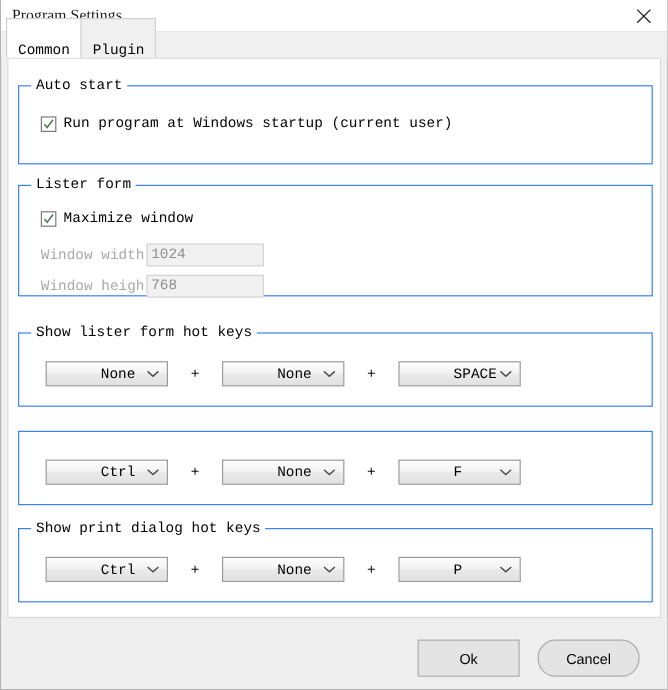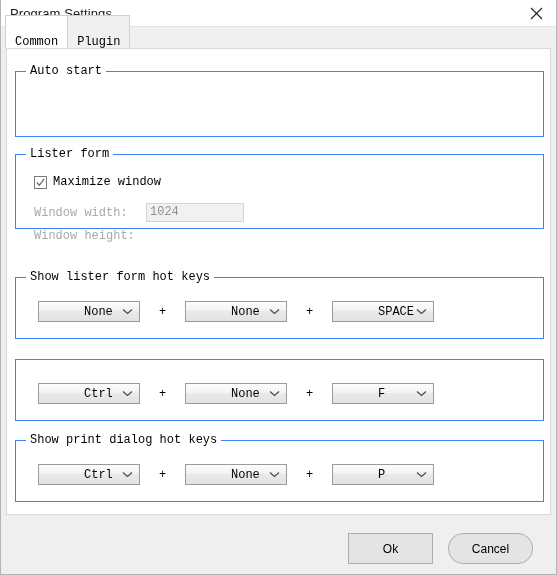--- a/index.html
+++ b/index.html
@@ -31,21 +31,21 @@
   .titlebar {
     position: relative;
     height: 26px;
     min-height: 26px;
     background: #ffffff;
     border-bottom: 1px solid #e3e3e3;
     display: flex;
     align-items: center;
   }
   .title-text {
-    font-family: Liberation Sans, sans-serif;
+    font-family: Liberation Serif, serif;
     font-size: 13px;
     color: #1a1a1a;
     padding-left: 9px;
     letter-spacing: 0.1px;
     white-space: nowrap;
   }
   .close-btn {
     position: absolute;
     right: 0;
     top: 0;
@@ -173,21 +173,20 @@
     border: 1px solid #d4d4d4;
     background: #f1f1f1;
     color: #8f8f8f;
     font-family: "Liberation Mono", monospace;
     font-size: 12px;
     line-height: 17px;
     padding-left: 3px;
     white-space: nowrap;
     overflow: hidden;
     cursor: default;
-    margin-left: 24px;
   }
 
   
   .hk-row {
     position: absolute;
     left: 22px;
     display: flex;
     align-items: center;
   }
   .dd {
@@ -272,38 +271,47 @@
 
   <div class="tabstrip">
     <div class="tab active">Common</div>
     <div class="tab">Plugin</div>
   </div>
 
   <div class="tabpanel">
 
     <div class="group" style="top:22px; height:66px;">
       <div class="group-label">Auto start</div>
-    </div>
-
-    <div class="group" style="top:105px; height:75px;">
+      <div class="check-row" style="top:24px; left:18px;">
+        <span class="cb">
+          <svg width="11" height="11" viewBox="0 0 11 11">
+            <polyline points="2,5.5 4.3,8.3 9.2,1.8" fill="none" stroke="#4d7a4d" stroke-width="1.3"></polyline>
+          </svg>
+        </span>
+        <span class="check-label">Run program at Windows startup (current user)</span>
+      </div>
+    </div>
+
+    <div class="group" style="top:105px; height:93px;">
       <div class="group-label">Lister form</div>
       <div class="check-row" style="top:20px; left:18px;">
         <span class="cb">
           <svg width="11" height="11" viewBox="0 0 11 11">
             <polyline points="2,5.5 4.3,8.3 9.2,1.8" fill="none" stroke="#4d7a4d" stroke-width="1.3"></polyline>
           </svg>
         </span>
         <span class="check-label">Maximize window</span>
       </div>
       <div class="field-row" style="top:48px; left:18px;">
         <span class="field-label" style="width:88px;">Window width:</span>
         <span class="field-input">1024</span>
       </div>
       <div class="field-row" style="top:74px; left:18px;">
         <span class="field-label" style="width:88px;">Window height:</span>
+        <span class="field-input">768</span>
       </div>
     </div>
 
     <div class="group" style="top:228px; height:62px;">
       <div class="group-label">Show lister form hot keys</div>
       <div class="hk-row" style="top:23px;">
         <div class="dd">
           <span class="dd-text">None</span>
           <span class="dd-arrow">
             <svg width="11" height="7" viewBox="0 0 11 7">

